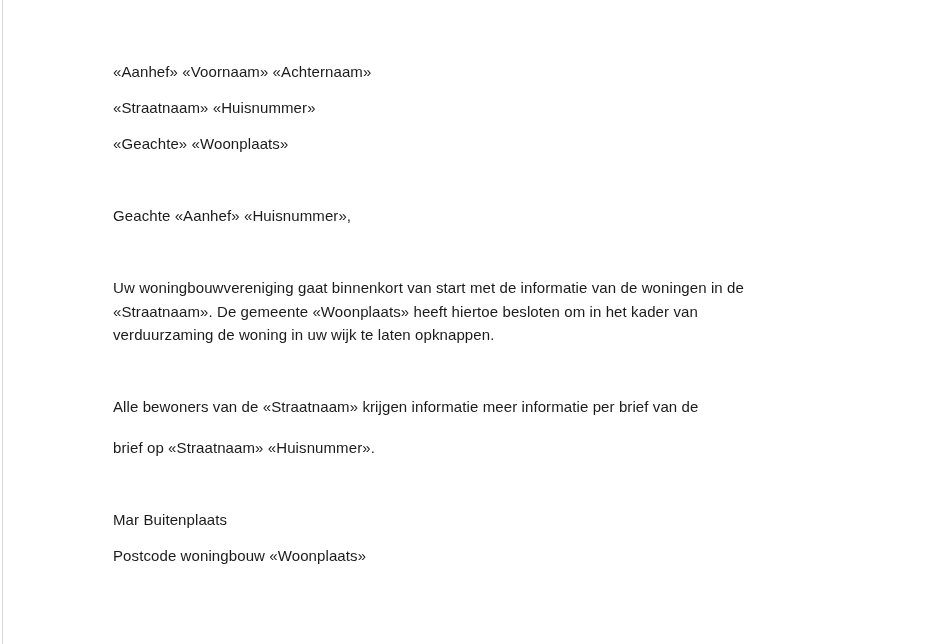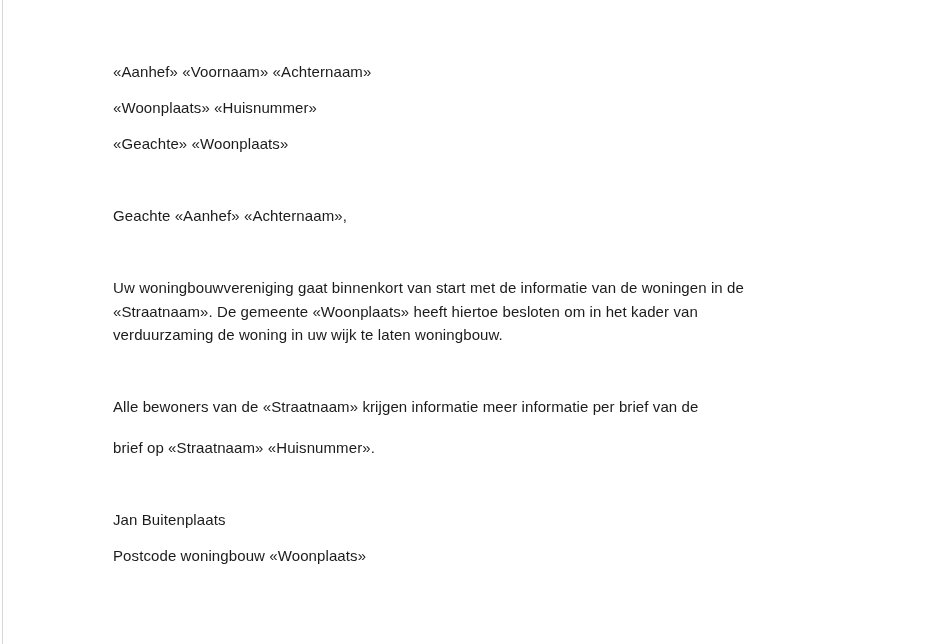--- a/index.html
+++ b/index.html
@@ -50,51 +50,51 @@
 
 <div class="document-page">
   <div class="page-edge-line"></div>
 
   <div class="letter-content">
 
     <p class="para">
       <span class="line">«Aanhef» «Voornaam» «Achternaam»</span>
     </p>
     <p class="para">
-      <span class="line">«Woonplaats» «Huisnummer»</span>
+      <span class="line">«Straatnaam» «Huisnummer»</span>
     </p>
     <p class="para">
       <span class="line">«Geachte» «Woonplaats»</span>
     </p>
 
     <p class="para blank"></p>
 
     <p class="para">
-      <span class="line">Geachte «Aanhef» «Achternaam»,</span>
+      <span class="line">Geachte «Aanhef» «Huisnummer»,</span>
     </p>
 
     <p class="para blank"></p>
 
     <p class="para">
       <span class="line">Uw woningbouwvereniging gaat binnenkort van start met de informatie van de woningen in de</span><br>
       <span class="line">«Straatnaam». De gemeente «Woonplaats» heeft hiertoe besloten om in het kader van</span><br>
-      <span class="line">verduurzaming de woning in uw wijk te laten woningbouw.</span>
+      <span class="line">verduurzaming de woning in uw wijk te laten opknappen.</span>
     </p>
 
     <p class="para blank"></p>
 
     <p class="para">
       <span class="line">Alle bewoners van de «Straatnaam» krijgen informatie meer informatie per brief van de</span><br>
       <br>
       <span class="line">brief op «Straatnaam» «Huisnummer».</span>
     </p>
 
     <p class="para blank"></p>
 
     <p class="para">
-      <span class="line">Jan Buitenplaats</span>
+      <span class="line">Mar Buitenplaats</span>
     </p>
     <p class="para">
       <span class="line">Postcode woningbouw «Woonplaats»</span>
     </p>
 
   </div>
 </div>
 
 </body></html>

